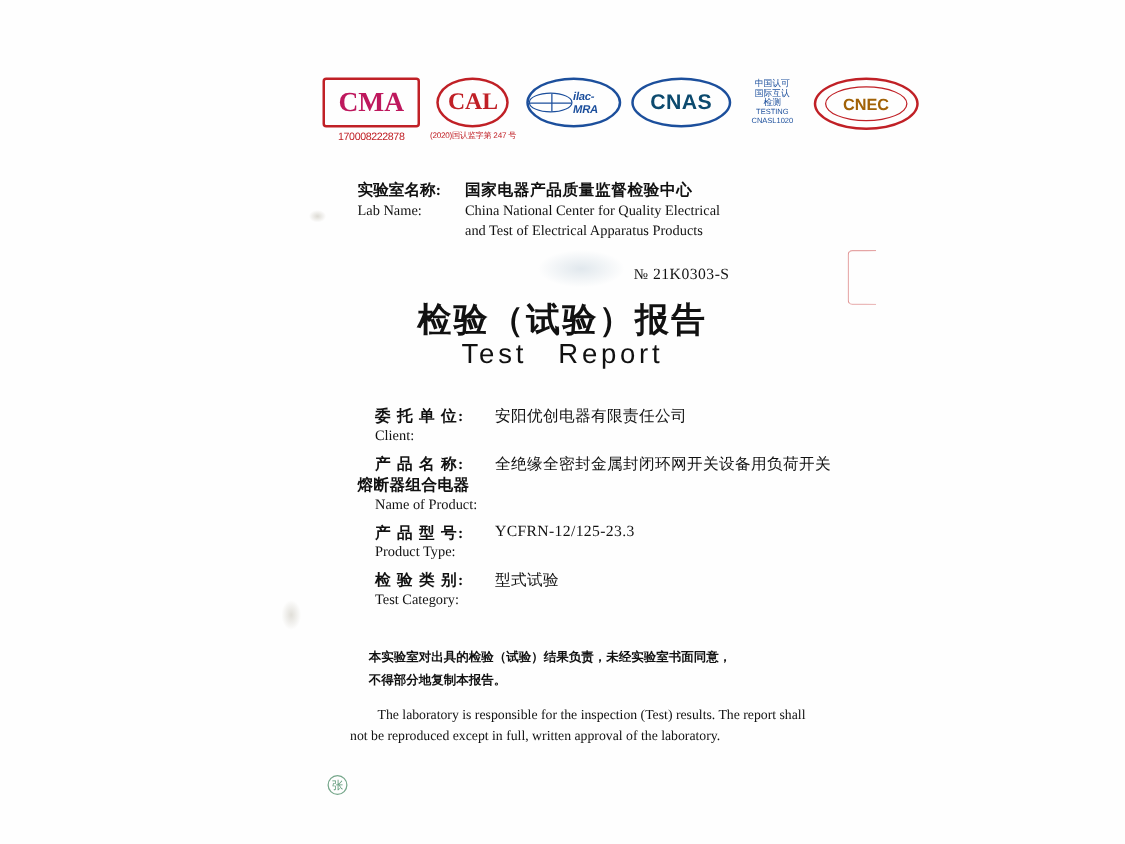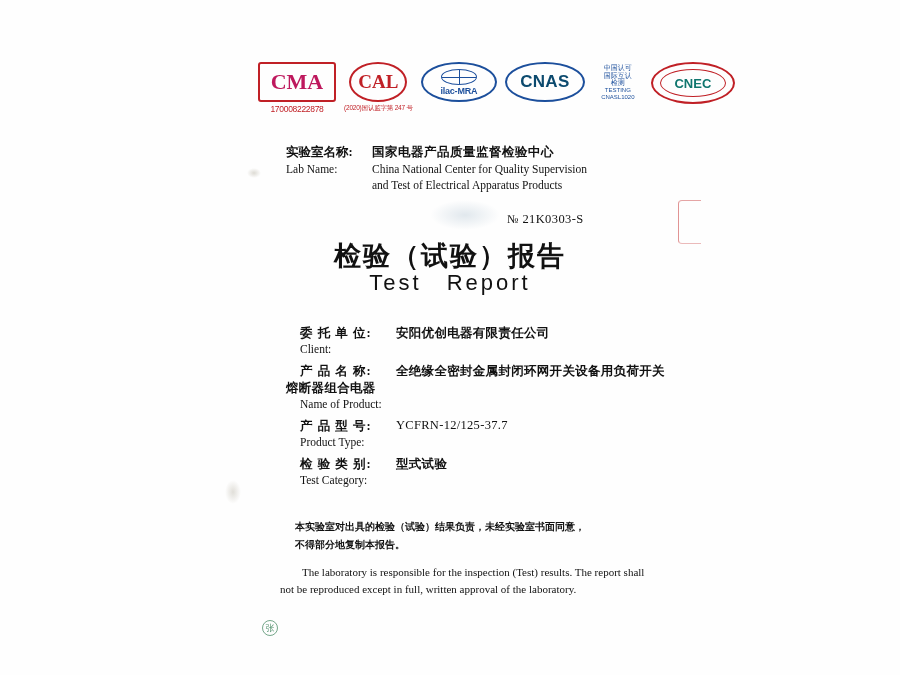--- a/index.html
+++ b/index.html
@@ -88,25 +88,26 @@
     white-space: nowrap;
   }
 
   
   .logo-ilac .oval {
     border: 2px solid #1c4f9c;
     border-radius: 50%;
     width: 72px;
     height: 36px;
     display: flex;
-    flex-direction: column;
+    flex-direction: row;
     align-items: center;
     justify-content: center;
     color: #1c4f9c;
     overflow: hidden;
+    font-style: italic;
   }
   .logo-ilac .globe {
     width: 34px;
     height: 14px;
     border: 1px solid #1c4f9c;
     border-radius: 50%;
     position: relative;
     margin-bottom: 1px;
   }
   .logo-ilac .globe:before {
@@ -181,21 +182,21 @@
     position: relative;
   }
   .logo-seal .inner {
     border: 1.5px solid #c02026;
     border-radius: 50%;
     width: 64px;
     height: 26px;
     display: flex;
     align-items: center;
     justify-content: center;
-    color: #0f766e;
+    color: #a16207;
     font-weight: bold;
     font-size: 13px;
     font-family: "Liberation Sans", sans-serif;
   }
 
   
   .lab-block {
     position: absolute;
     top: 143px;
     left: 286px;
@@ -275,21 +276,21 @@
     align-items: flex-start;
   }
   .f-label-cn {
     width: 96px;
     font-weight: bold;
     letter-spacing: 1px;
     font-family: "Liberation Serif", serif;
     white-space: nowrap;
   }
   .f-value {
-    font-weight: bold;
+    font-weight: normal;
     letter-spacing: 0.3px;
   }
   .f-value-plain {
     letter-spacing: 0.3px;
   }
   .f-label-en {
     font-size: 11.5px;
     margin: 1px 0 8px 0;
     font-family: "Liberation Serif", serif;
   }
@@ -414,21 +415,21 @@
   </div>
 
   <div class="lab-block">
     <div class="lab-row">
       <span class="lab-label">实验室名称:</span>
       <span class="lab-value-cn">国家电器产品质量监督检验中心</span>
     </div>
     <div class="lab-row">
       <span class="lab-label-en">Lab Name:</span>
       <span class="lab-value-en">
-        <span>China National Center for Quality Supervision</span><br>
+        <span>China National Center for Quality Electrical</span><br>
         <span>and Test of Electrical Apparatus Products</span>
       </span>
     </div>
   </div>
 
   <div class="report-no">
     <span class="no-label">№</span>
     <span>21K0303-S</span>
   </div>
 
@@ -450,21 +451,21 @@
         <span class="f-label-cn">产 品 名 称:</span>
         <span class="f-value">全绝缘全密封金属封闭环网开关设备用负荷开关</span>
       </div>
       <div class="f-value-cont">熔断器组合电器</div>
       <div class="f-label-en">Name of Product:</div>
     </div>
 
     <div class="field">
       <div class="f-line">
         <span class="f-label-cn">产 品 型 号:</span>
-        <span class="f-value-plain">YCFRN-12/125-37.7</span>
+        <span class="f-value-plain">YCFRN-12/125-23.3</span>
       </div>
       <div class="f-label-en">Product Type:</div>
     </div>
 
     <div class="field">
       <div class="f-line">
         <span class="f-label-cn">检 验 类 别:</span>
         <span class="f-value">型式试验</span>
       </div>
       <div class="f-label-en">Test Category:</div>

